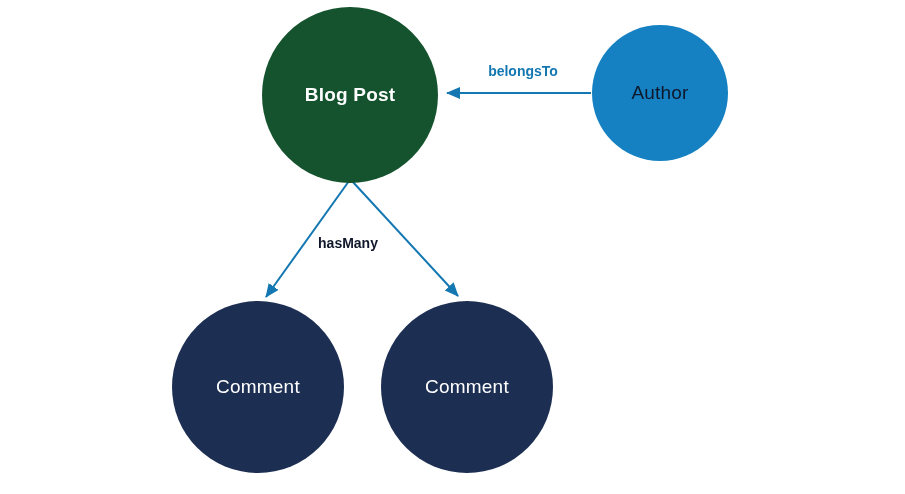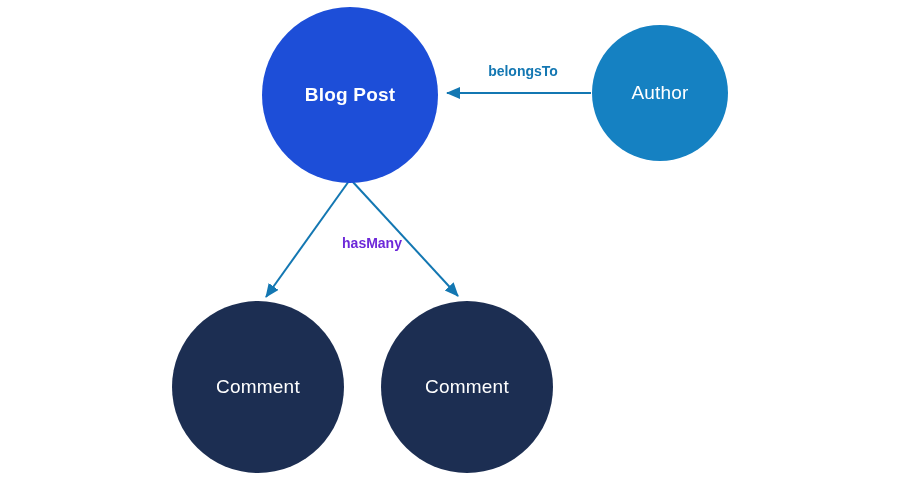--- a/index.html
+++ b/index.html
@@ -53,33 +53,33 @@
     <defs>
       <marker id="arrowhead" markerWidth="8" markerHeight="7" refX="6.5" refY="3" orient="auto">
         <polygon id="arrowhead-shape" points="0 0, 7 3, 0 6" fill="#1377b2"></polygon>
       </marker>
     </defs>
   <line x1="591" y1="93" x2="447" y2="93" stroke="#1377b2" stroke-width="2" marker-end="url(#arrowhead)"></line>
       <line x1="349" y1="181" x2="266" y2="297" stroke="#1377b2" stroke-width="2" marker-end="url(#arrowhead)"></line>
       <line x1="352" y1="181" x2="458" y2="296" stroke="#1377b2" stroke-width="2" marker-end="url(#arrowhead)"></line>
     </svg>
 
-  <div class="node" id="node-blog-post" style="left: 262px; top: 7px; width: 176px; height: 176px; background: #1d4ed8; color: rgb(255, 255, 255); font-weight: bold;">
+  <div class="node" id="node-blog-post" style="left: 262px; top: 7px; width: 176px; height: 176px; background: #14532d; color: rgb(255, 255, 255); font-weight: bold;">
     <span class="node-label">Blog Post</span>
   </div>
 
-  <div class="node" id="node-author" style="left: 592px; top: 25px; width: 136px; height: 136px; background: rgb(21, 129, 194); color: #ffffff;">
+  <div class="node" id="node-author" style="left: 592px; top: 25px; width: 136px; height: 136px; background: rgb(21, 129, 194); color: #0f172a;">
     <span class="node-label">Author</span>
   </div>
 
   <div class="node" id="node-comment-1" style="left: 172px; top: 301px; width: 172px; height: 172px; background: rgb(28, 46, 82); color: rgb(255, 255, 255);">
     <span class="node-label">Comment</span>
   </div>
 
   <div class="node" id="node-comment-2" style="left: 381px; top: 301px; width: 172px; height: 172px; background: rgb(28, 46, 82); color: rgb(255, 255, 255);">
     <span class="node-label">Comment</span>
   </div>
 
   <div class="edge-label" id="edge-label-belongs-to" style="left: 523px; top: 71px; color: rgb(19, 119, 178);">belongsTo</div>
 
-  <div class="edge-label" id="edge-label-has-many-left" style="left: 372px; top: 243px; color: #6d28d9;">hasMany</div>
+  <div class="edge-label" id="edge-label-has-many-left" style="left: 348px; top: 243px; color: #0f172a;">hasMany</div>
 
 </div>
 
 </body></html>

